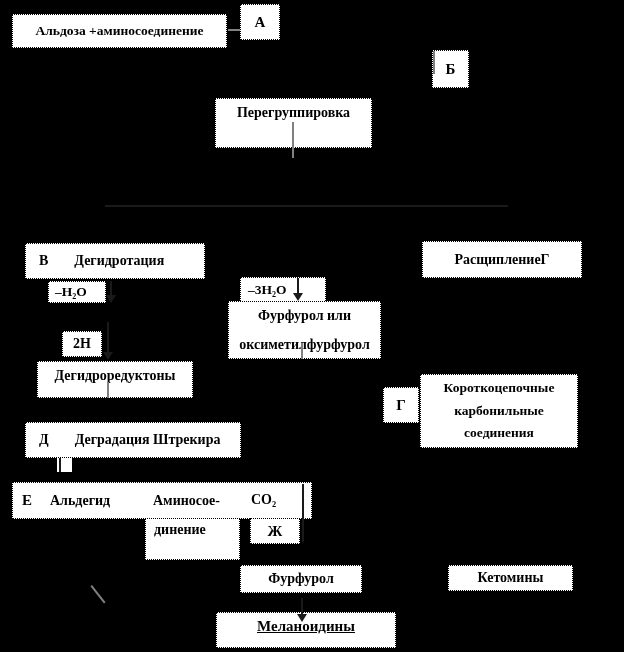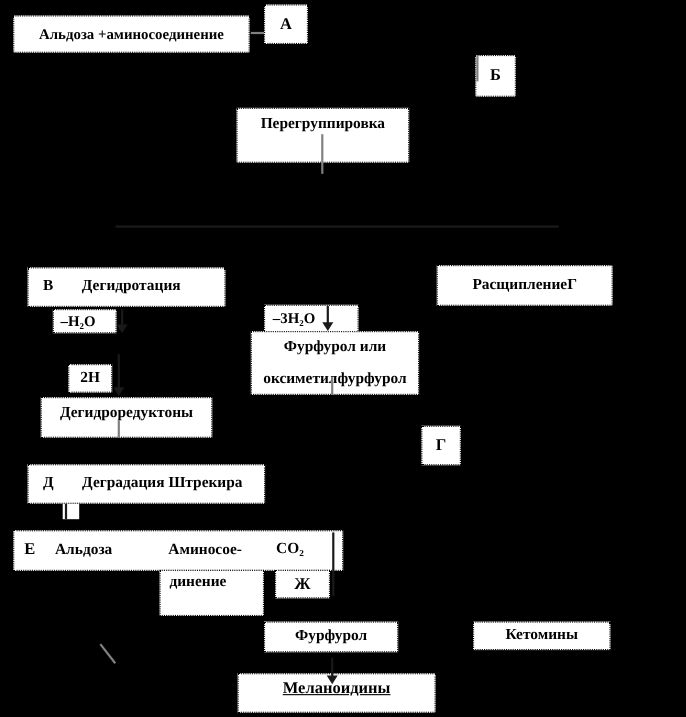--- a/index.html
+++ b/index.html
@@ -48,43 +48,48 @@
   <div class="box sm left" style="left:48px;top:281px;width:58px;height:22px;padding-left:6px;">–Н₂О</div>
   <div class="box" style="left:62px;top:331px;width:40px;height:26px;">2Н</div>
   <div class="box top" style="left:37px;top:361px;width:156px;height:37px;">Дегидроредуктоны</div>
 
   <div class="box sm left" style="left:240px;top:277px;width:86px;height:26px;padding-left:7px;">–3Н₂О</div>
   <div class="box col" style="left:228px;top:301px;width:153px;height:58px;">
     <div>Фурфурол или</div>
     <div>оксиметилфурфурол</div>
   </div>
 
-  <div class="box" style="left:397px;top:241px;width:160px;height:37px;">
+  <div class="box" style="left:422px;top:241px;width:160px;height:37px;">
     <span>Расщипление</span>
     <span>Г</span>
   </div>
   <div class="box lg" style="left:383px;top:387px;width:36px;height:36px;">Г</div>
+  <div class="box col3 sm" style="left:420px;top:374px;width:158px;height:74px;">
+    <div>Короткоцепочные</div>
+    <div>карбонильные</div>
+    <div>соединения</div>
+  </div>
 
   <div class="box left" style="left:25px;top:422px;width:216px;height:36px;padding-left:13px;gap:26px;">
     <span>Д</span>
     <span>Деградация Штрекира</span>
   </div>
   <div class="box" style="left:57px;top:458px;width:15px;height:14px;border:none;"></div>
 
   <div class="box rel" style="left:12px;top:482px;width:300px;height:37px;">
     <span class="abs" style="left:9px;top:8px;font-size:15px;">Е</span>
-    <span class="abs" style="left:37px;top:9px;">Альдоза</span>
+    <span class="abs" style="left:37px;top:9px;">Альдегид</span>
     <span class="abs" style="left:140px;top:9px;">Аминосое-</span>
     <span class="abs" style="left:238px;top:8px;">СО₂</span>
   </div>
   <div class="box top left" style="left:145px;top:518px;width:95px;height:42px;padding-left:8px;padding-top:2px;">динение</div>
   <div class="box lg" style="left:250px;top:518px;width:50px;height:26px;">Ж</div>
 
   <div class="box" style="left:240px;top:565px;width:122px;height:28px;">Фурфурол</div>
-  <div class="box" style="left:430px;top:565px;width:125px;height:26px;">Кетомины</div>
+  <div class="box" style="left:448px;top:565px;width:125px;height:26px;">Кетомины</div>
   <div class="box top lg und" style="left:216px;top:612px;width:180px;height:36px;padding-top:4px;">Меланоидины</div>
 
   <div class="hline" style="left:228px;top:29px;width:12px;height:2px;"></div>
   <div class="vline" style="left:433px;top:51px;width:2px;height:23px;"></div>
   <div class="vline" style="left:292px;top:122px;width:2px;height:36px;"></div>
 
   <div class="vline blk" style="left:110px;top:281px;width:2px;height:15px;"></div>
   <div class="head" style="left:106px;top:295px;"></div>
 
   <div class="vline blk" style="left:107px;top:322px;width:2px;height:31px;"></div>

